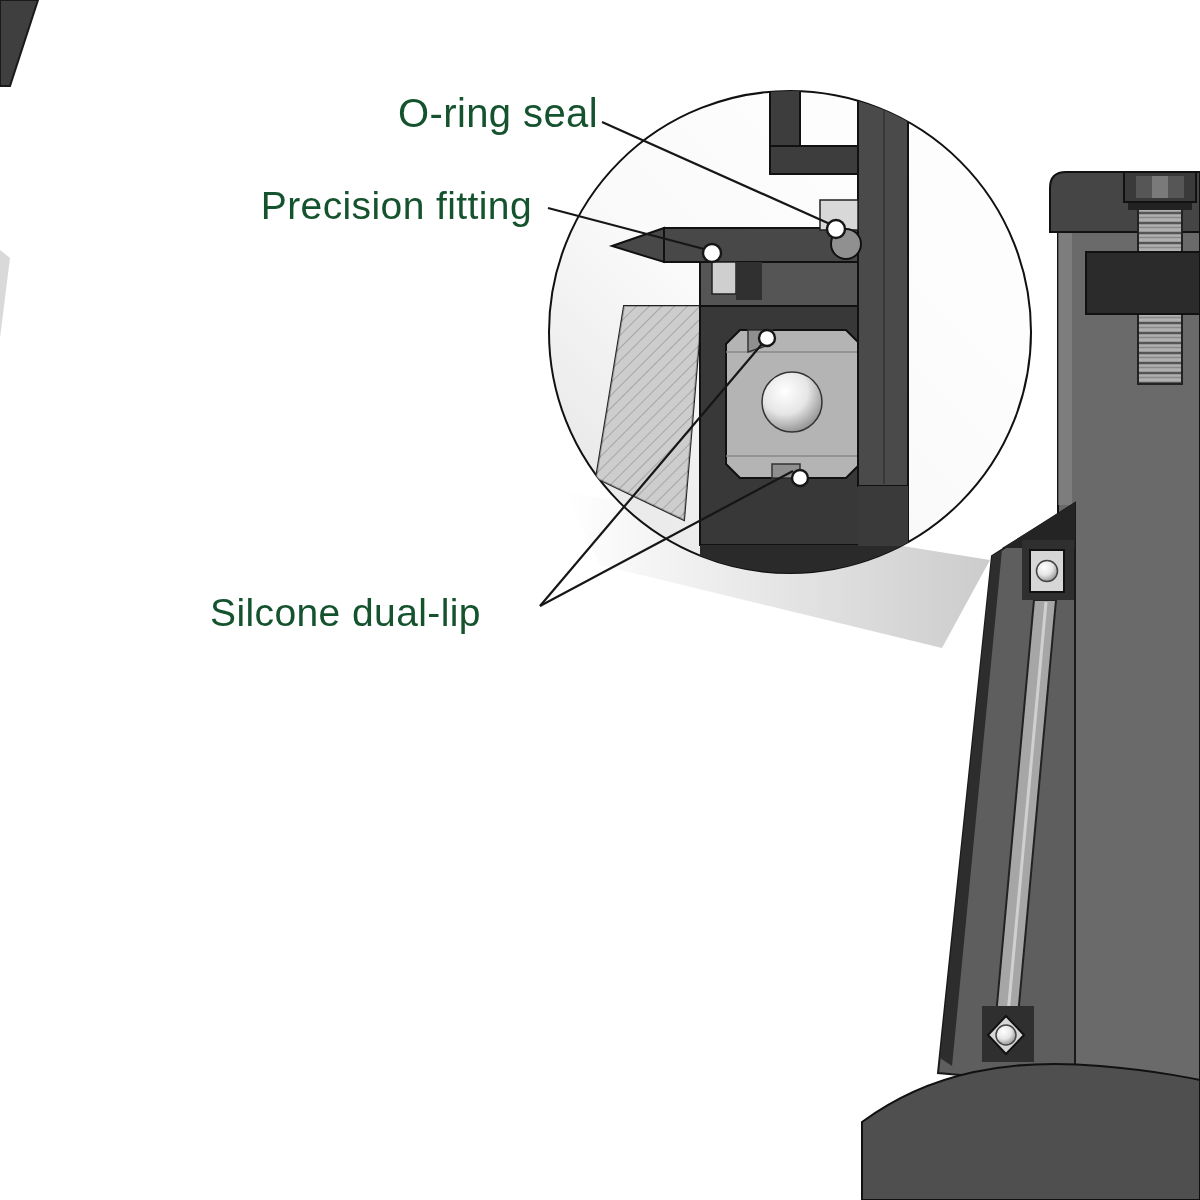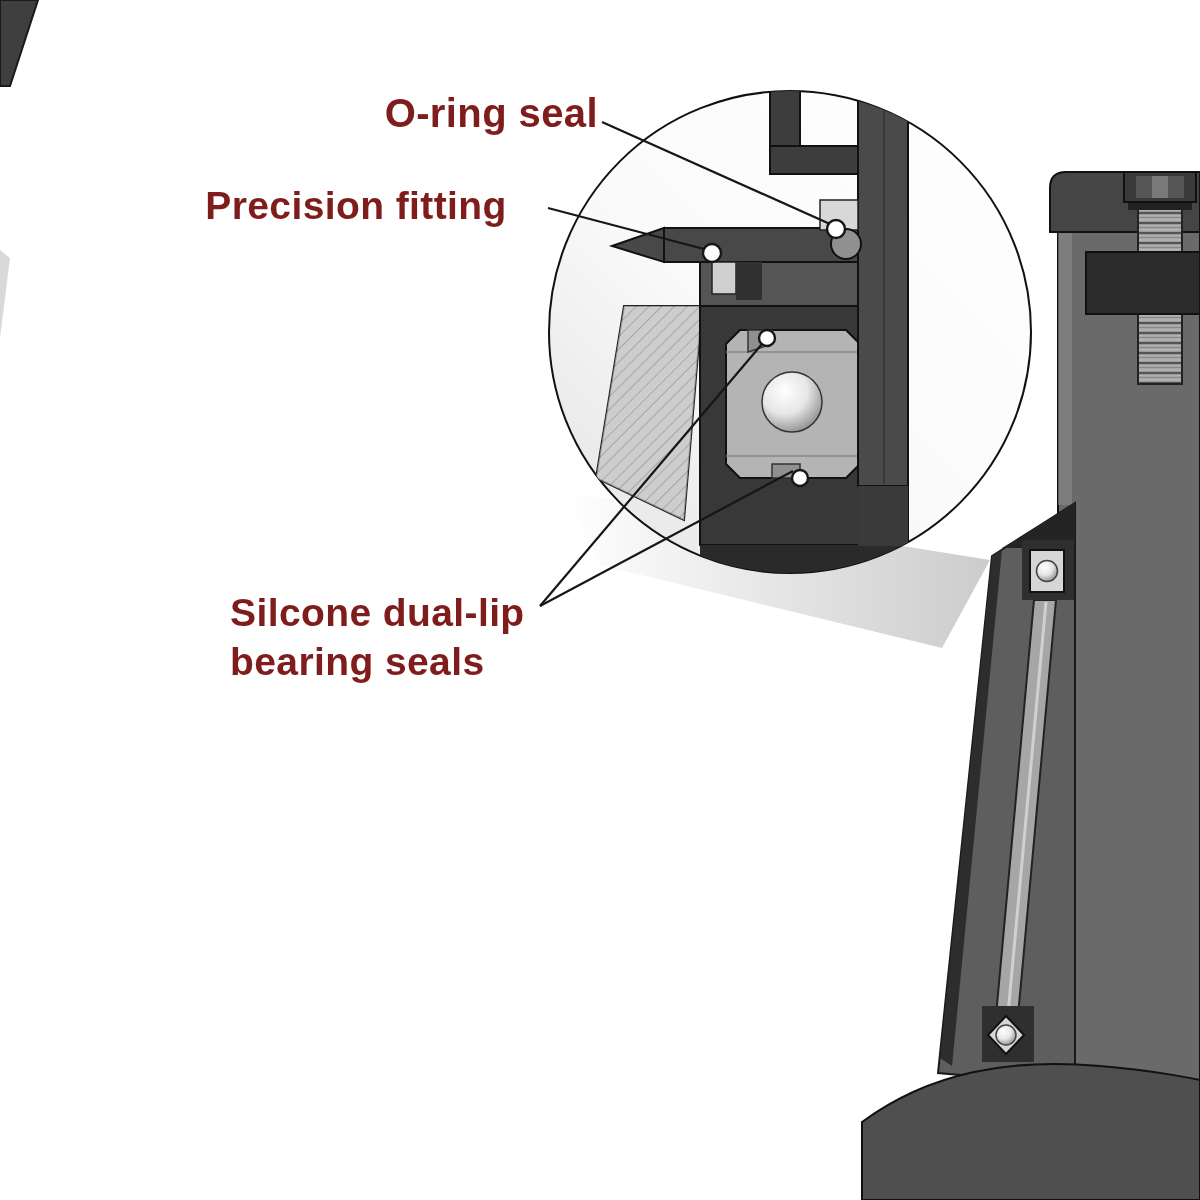--- a/index.html
+++ b/index.html
@@ -6,36 +6,36 @@
   .stage{
     position:relative;
     width:1200px;height:1200px;
     background:#ffffff;
     overflow:hidden;
     font-family:"Liberation Sans", sans-serif;
   }
   .stage svg{position:absolute;left:0;top:0;}
   .label{
     position:absolute;
-    color:#7f1d1d;
-    font-weight:700;
+    color:#14532d;
+    font-weight:400;
     letter-spacing:0.4px;
     line-height:1.0;
   }
   .label-oring{
     left:300px;top:90px;width:298px;
     font-size:40px;text-align:right;line-height:46px;
   }
   .label-precision{
     left:180px;top:176px;width:352px;
-    font-size:39px;text-align:center;line-height:60px;
+    font-size:39px;text-align:right;line-height:60px;
   }
   .label-silicone{
     left:210px;top:588px;width:360px;
-    font-size:39px;text-align:left;line-height:49px;margin-left:20px;
+    font-size:39px;text-align:left;line-height:49px;
   }
 </style>
 </head>
 <body>
 
 <div class="stage">
 
   <svg width="1200" height="1200" viewBox="0 0 1200 1200">
     <defs>
       <radialGradient id="ballGrad" cx="0.38" cy="0.32" r="0.85">
@@ -174,16 +174,15 @@
   <div class="label label-oring">
     <div>O-ring seal</div>
   </div>
 
   <div class="label label-precision">
     <div>Precision fitting</div>
   </div>
 
   <div class="label label-silicone">
     <div>Silcone dual-lip</div>
-    <div>bearing seals</div>
   </div>
 
 </div>
 
 </body></html>

